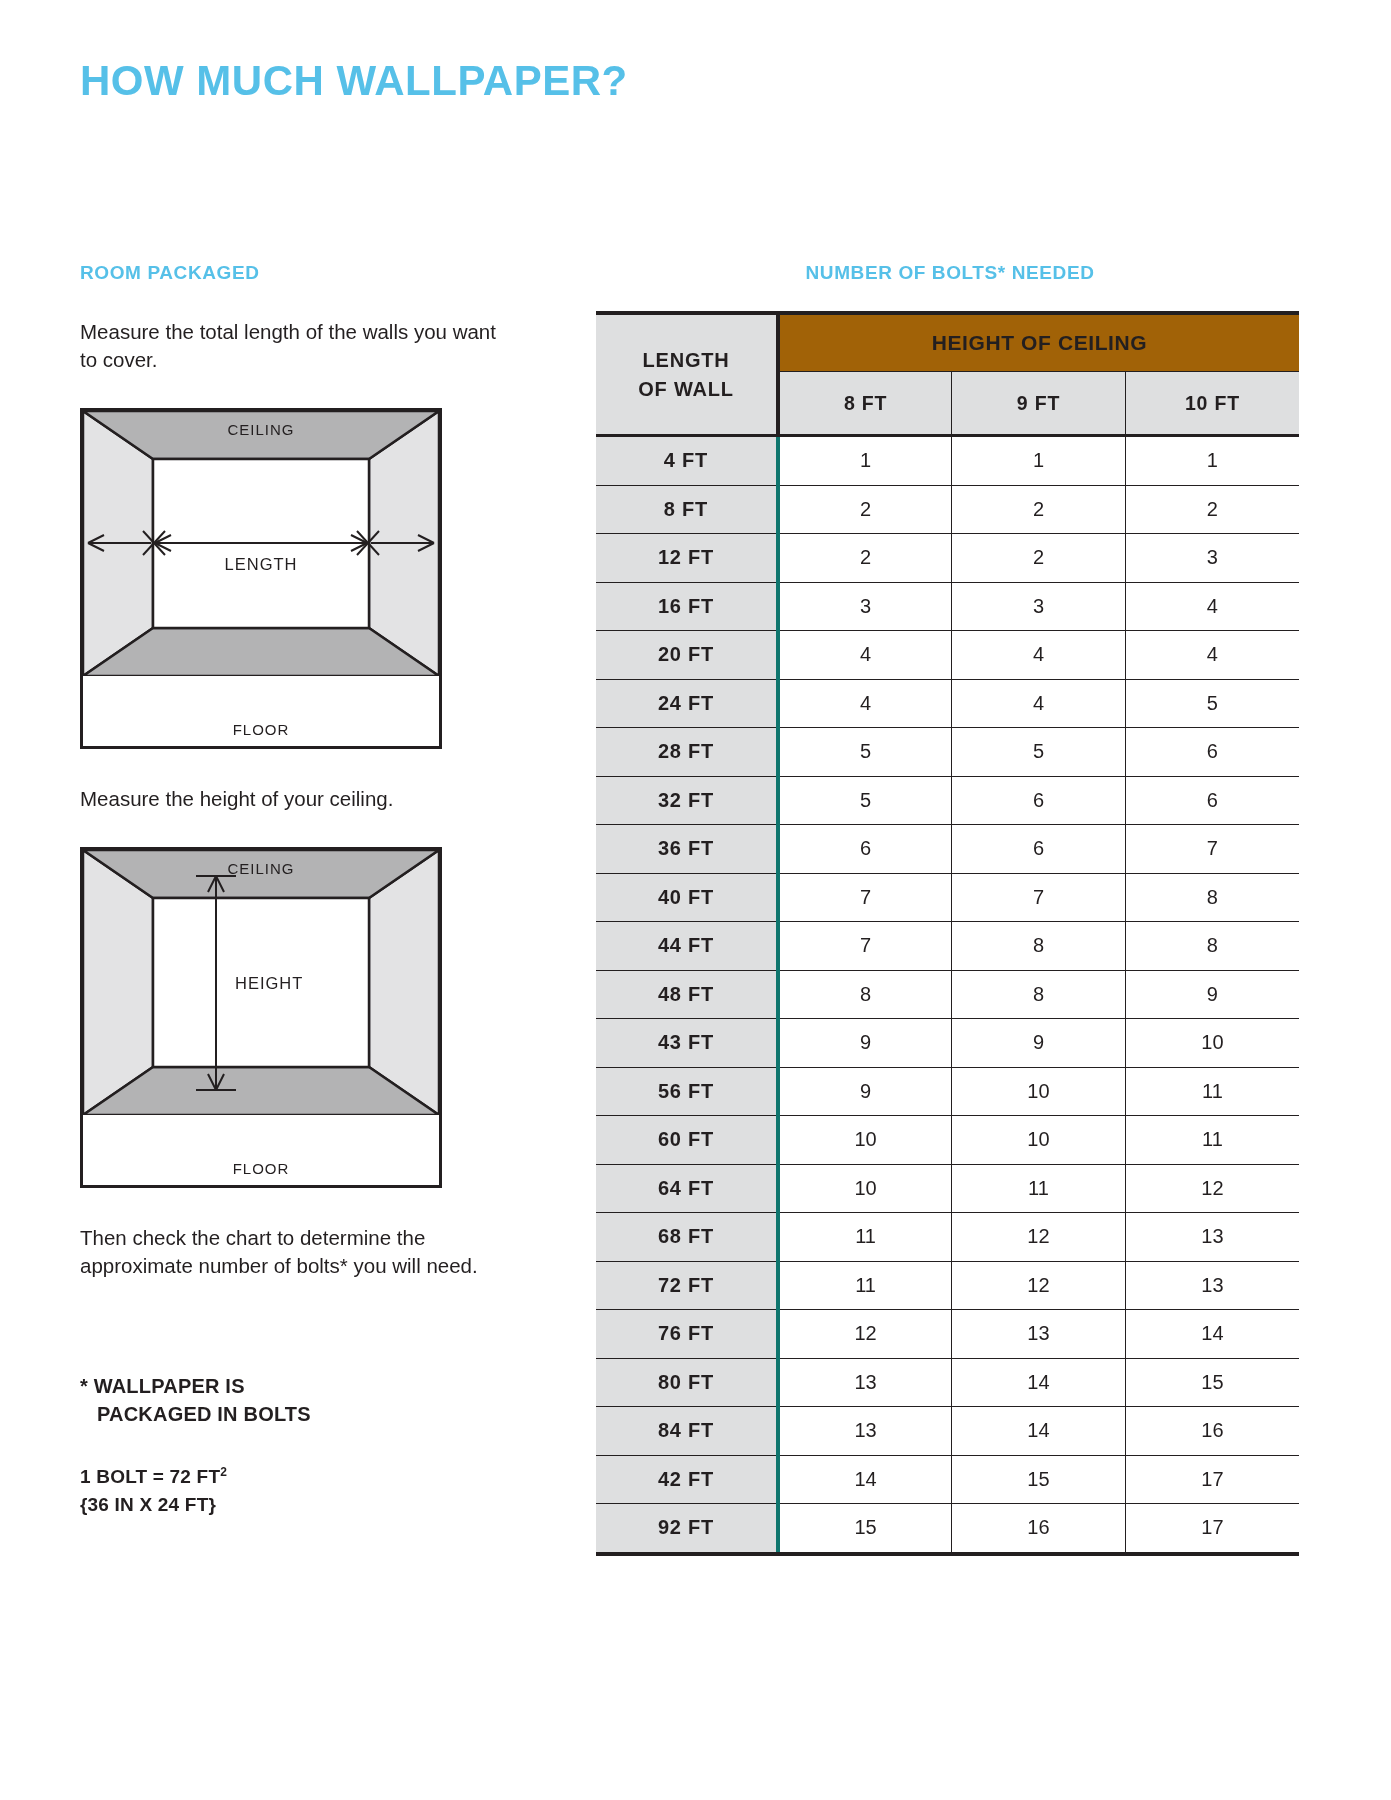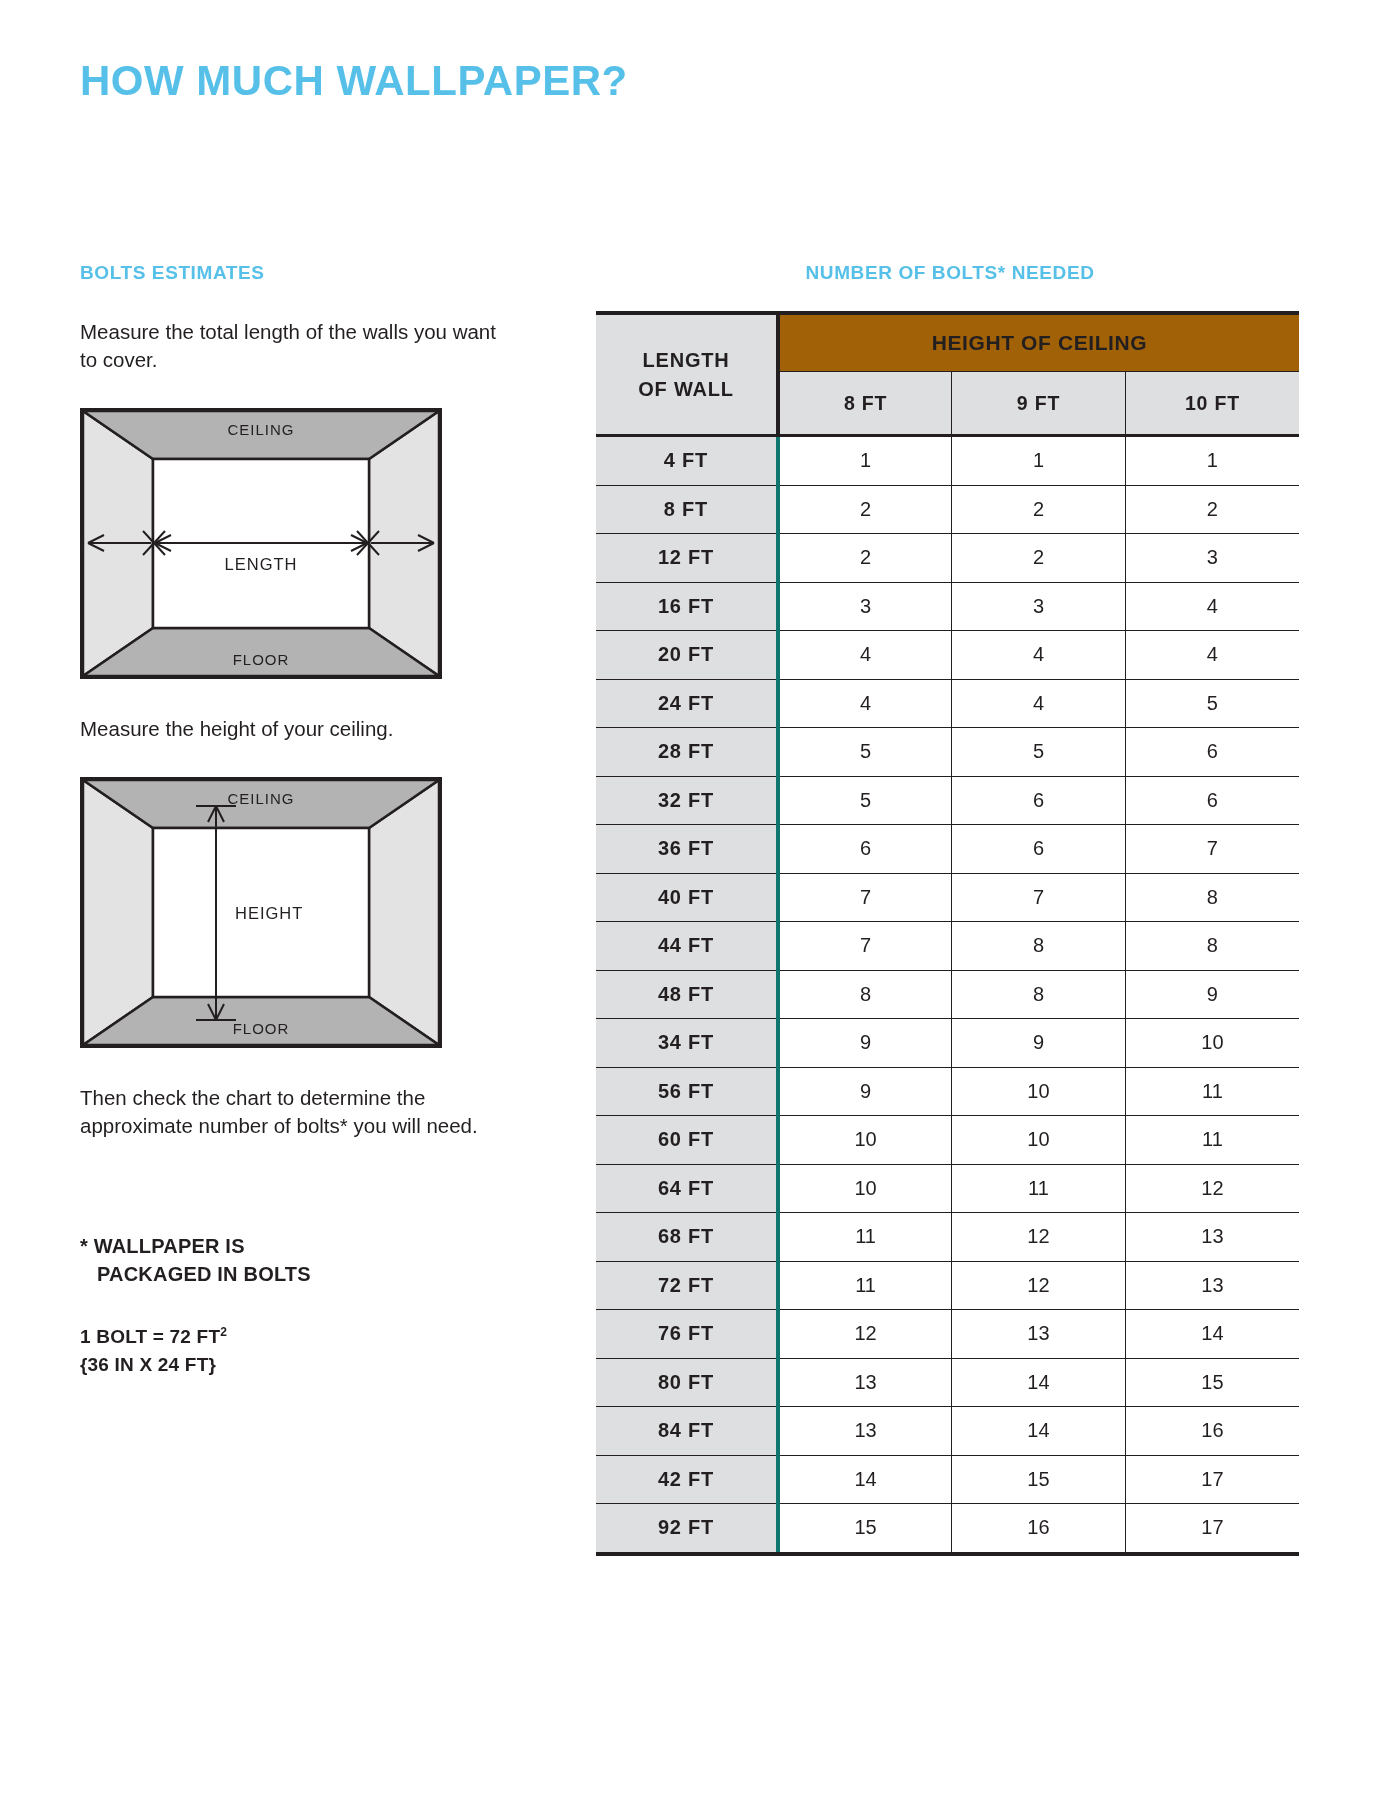--- a/index.html
+++ b/index.html
@@ -51,21 +51,21 @@
     font-size: 20.5px;
     line-height: 28px;
     color: #231f20;
     margin: 0;
   }
 
   
   .room {
     position: relative;
     width: 362px;
-    height: 271px;
+    height: 341px;
     margin: 34px 0 0 0;
     border: 3px solid #231f20;
     box-sizing: border-box;
     background: #ffffff;
   }
   .room svg { display: block; }
   .room-label {
     position: absolute;
     font-size: 15px;
     letter-spacing: 1px;
@@ -191,21 +191,21 @@
 </style>
 </head>
 <body>
 
 <div class="page">
 
   <div class="main-title">HOW MUCH WALLPAPER?</div>
 
   <div class="left-col">
 
-    <div class="section-head">BOLTS ESTIMATES</div>
+    <div class="section-head">ROOM PACKAGED</div>
 
     <p class="para">Measure the total length of the walls you want to cover.</p>
 
     <div class="room">
       <svg width="356" height="265" viewBox="0 0 356 265">
 
         <polygon points="0,0 70,48 70,217 0,265" fill="#e3e3e4" stroke="#231f20" stroke-width="2.5"></polygon>
 
         <polygon points="356,0 286,48 286,217 356,265" fill="#e3e3e4" stroke="#231f20" stroke-width="2.5"></polygon>
 
@@ -358,21 +358,21 @@
             <td class="val sep-l sep-r">8</td>
             <td class="val">8</td>
           </tr>
         <tr>
             <td class="rowhead">48 FT</td>
             <td class="val">8</td>
             <td class="val sep-l sep-r">8</td>
             <td class="val">9</td>
           </tr>
         <tr>
-            <td class="rowhead">34 FT</td>
+            <td class="rowhead">43 FT</td>
             <td class="val">9</td>
             <td class="val sep-l sep-r">9</td>
             <td class="val">10</td>
           </tr>
         <tr>
             <td class="rowhead">56 FT</td>
             <td class="val">9</td>
             <td class="val sep-l sep-r">10</td>
             <td class="val">11</td>
           </tr>

